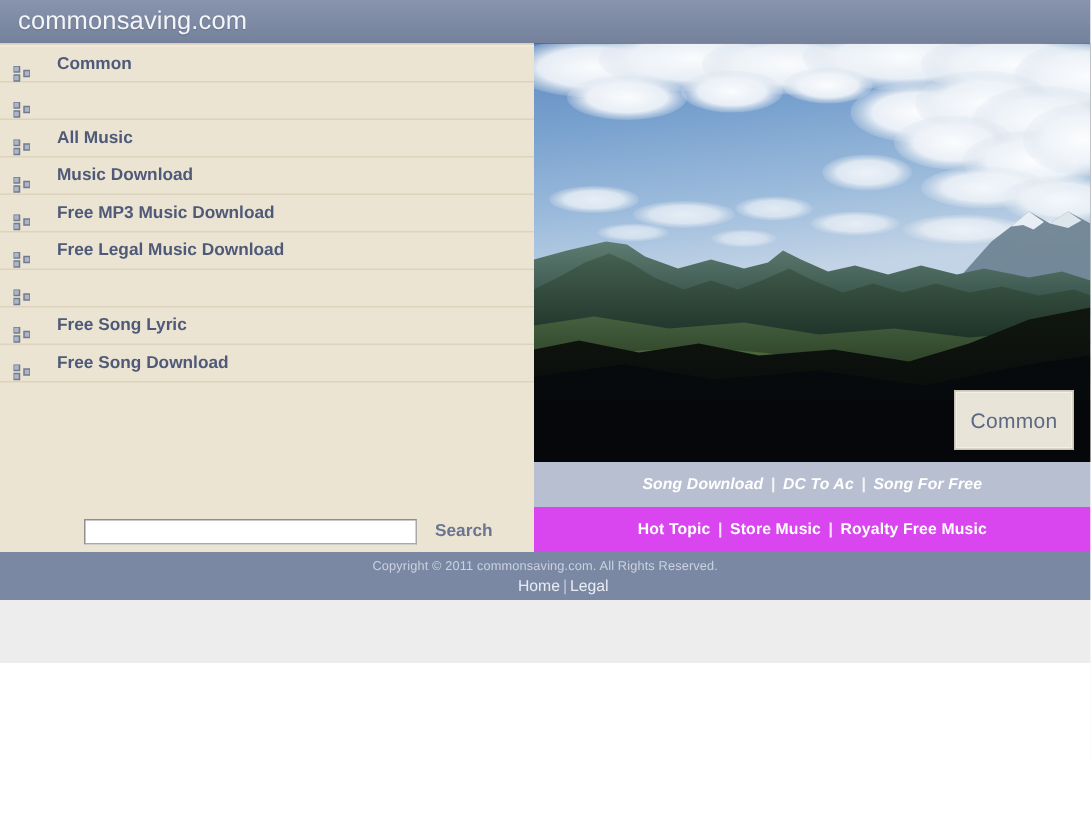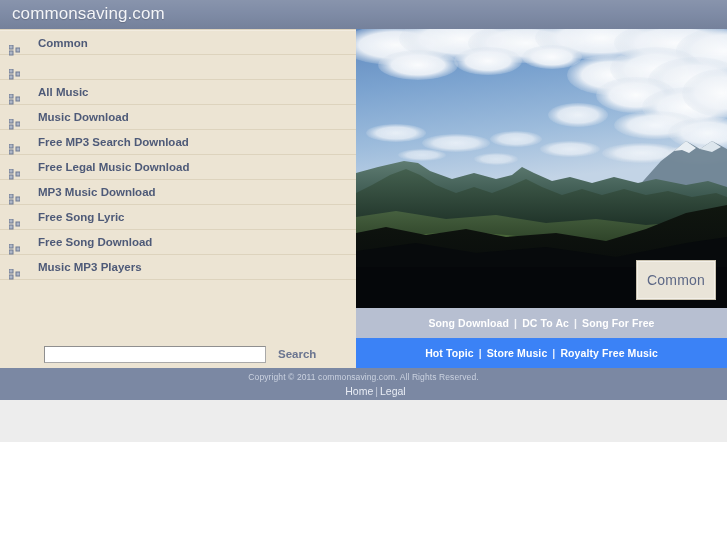--- a/index.html
+++ b/index.html
@@ -97,21 +97,21 @@
     font-size: 11.5px;
     font-weight: bold;
     color: #4e5a78;
     line-height: 25px;
     white-space: nowrap;
   }
 
   
   .searchwrap {
     position: absolute;
-    left: 0;
+    left: 12px;
     top: 278px;
     width: 356px;
     height: 61px;
   }
   .searchbox {
     position: absolute;
     left: 44px;
     top: 38px;
     width: 222px;
     height: 17px;
@@ -177,20 +177,21 @@
     text-align: center;
     font-size: 10.5px;
     font-weight: bold;
     color: #ffffff;
     white-space: nowrap;
     letter-spacing: 0.1px;
   }
   .linkbar.row1 {
     top: 308px;
     background: #b7bfd1;
+    font-style: italic;
   }
   .linkbar.row2 {
     top: 338px;
     background: #a3abc0;
   }
   .linkbar a {
     color: #ffffff;
     text-decoration: none;
     cursor: pointer;
   }
@@ -299,61 +300,52 @@
               <rect x="7" y="3" width="4" height="4" fill="#aeb6c6" stroke="#6f7a92" stroke-width="1"></rect>
             </svg></span>
           <span class="label">Music Download</span>
         </div>
         <div class="navrow">
           <span class="bullet"><svg viewBox="0 0 11 11" width="11" height="11">
               <rect x="0" y="0" width="4" height="4" fill="#aeb6c6" stroke="#6f7a92" stroke-width="1"></rect>
               <rect x="0" y="6" width="4" height="4" fill="#aeb6c6" stroke="#6f7a92" stroke-width="1"></rect>
               <rect x="7" y="3" width="4" height="4" fill="#aeb6c6" stroke="#6f7a92" stroke-width="1"></rect>
             </svg></span>
-          <span class="label">Free MP3 Search Download</span>
+          <span class="label">Free MP3 Music Download</span>
         </div>
         <div class="navrow">
           <span class="bullet"><svg viewBox="0 0 11 11" width="11" height="11">
               <rect x="0" y="0" width="4" height="4" fill="#aeb6c6" stroke="#6f7a92" stroke-width="1"></rect>
               <rect x="0" y="6" width="4" height="4" fill="#aeb6c6" stroke="#6f7a92" stroke-width="1"></rect>
               <rect x="7" y="3" width="4" height="4" fill="#aeb6c6" stroke="#6f7a92" stroke-width="1"></rect>
             </svg></span>
           <span class="label">Free Legal Music Download</span>
         </div>
         <div class="navrow">
           <span class="bullet"><svg viewBox="0 0 11 11" width="11" height="11">
               <rect x="0" y="0" width="4" height="4" fill="#aeb6c6" stroke="#6f7a92" stroke-width="1"></rect>
               <rect x="0" y="6" width="4" height="4" fill="#aeb6c6" stroke="#6f7a92" stroke-width="1"></rect>
               <rect x="7" y="3" width="4" height="4" fill="#aeb6c6" stroke="#6f7a92" stroke-width="1"></rect>
             </svg></span>
-          <span class="label">MP3 Music Download</span>
         </div>
         <div class="navrow">
           <span class="bullet"><svg viewBox="0 0 11 11" width="11" height="11">
               <rect x="0" y="0" width="4" height="4" fill="#aeb6c6" stroke="#6f7a92" stroke-width="1"></rect>
               <rect x="0" y="6" width="4" height="4" fill="#aeb6c6" stroke="#6f7a92" stroke-width="1"></rect>
               <rect x="7" y="3" width="4" height="4" fill="#aeb6c6" stroke="#6f7a92" stroke-width="1"></rect>
             </svg></span>
           <span class="label">Free Song Lyric</span>
         </div>
         <div class="navrow">
           <span class="bullet"><svg viewBox="0 0 11 11" width="11" height="11">
               <rect x="0" y="0" width="4" height="4" fill="#aeb6c6" stroke="#6f7a92" stroke-width="1"></rect>
               <rect x="0" y="6" width="4" height="4" fill="#aeb6c6" stroke="#6f7a92" stroke-width="1"></rect>
               <rect x="7" y="3" width="4" height="4" fill="#aeb6c6" stroke="#6f7a92" stroke-width="1"></rect>
             </svg></span>
           <span class="label">Free Song Download</span>
-        </div>
-        <div class="navrow">
-          <span class="bullet"><svg viewBox="0 0 11 11" width="11" height="11">
-              <rect x="0" y="0" width="4" height="4" fill="#aeb6c6" stroke="#6f7a92" stroke-width="1"></rect>
-              <rect x="0" y="6" width="4" height="4" fill="#aeb6c6" stroke="#6f7a92" stroke-width="1"></rect>
-              <rect x="7" y="3" width="4" height="4" fill="#aeb6c6" stroke="#6f7a92" stroke-width="1"></rect>
-            </svg></span>
-          <span class="label">Music MP3 Players</span>
         </div>
       </div>
 
     <div class="searchwrap">
       <input class="searchbox" type="text" placeholder="" value="" style="">
       <span class="search-label">Search</span>
     </div>
   </div>
 
   <div class="hero">
@@ -442,21 +434,21 @@
 
       <path d="M0 204 L30 198 L70 206 L110 200 L150 208 L200 204 L250 212
                L290 200 L330 184 L371 176 L371 279 L0 279 Z" fill="url(#darkFore)"></path>
       <path d="M0 222 L60 214 L120 224 L190 218 L260 228 L330 214 L371 208 L371 279 L0 279 Z" fill="#070a0c"></path>
       <rect x="0" y="238" width="371" height="41" fill="#05070a"></rect>
     </svg>
     <div class="hero-badge">Common</div>
   </div>
 
   <div class="linkbar row1" id="linkbar1" style="background: rgb(183, 191, 209);"><a>Song Download</a><span class="sep">|</span><a>DC To Ac</a><span class="sep">|</span><a>Song For Free</a></div>
-  <div class="linkbar row2" id="linkbar2" style="background: #3b82f6;"><a>Hot Topic</a><span class="sep">|</span><a>Store Music</a><span class="sep">|</span><a>Royalty Free Music</a></div>
+  <div class="linkbar row2" id="linkbar2" style="background: #d946ef;"><a>Hot Topic</a><span class="sep">|</span><a>Store Music</a><span class="sep">|</span><a>Royalty Free Music</a></div>
 
   <div class="footer">
     <div class="copyright">Copyright © 2011 commonsaving.com. All Rights Reserved.</div>
     <div class="footlinks" id="footlinks"><a>Home</a><span class="sep">|</span><a>Legal</a></div>
   </div>
 
   <div class="belowgray"></div>
 </div>
 
 <div class="whitearea"></div>

